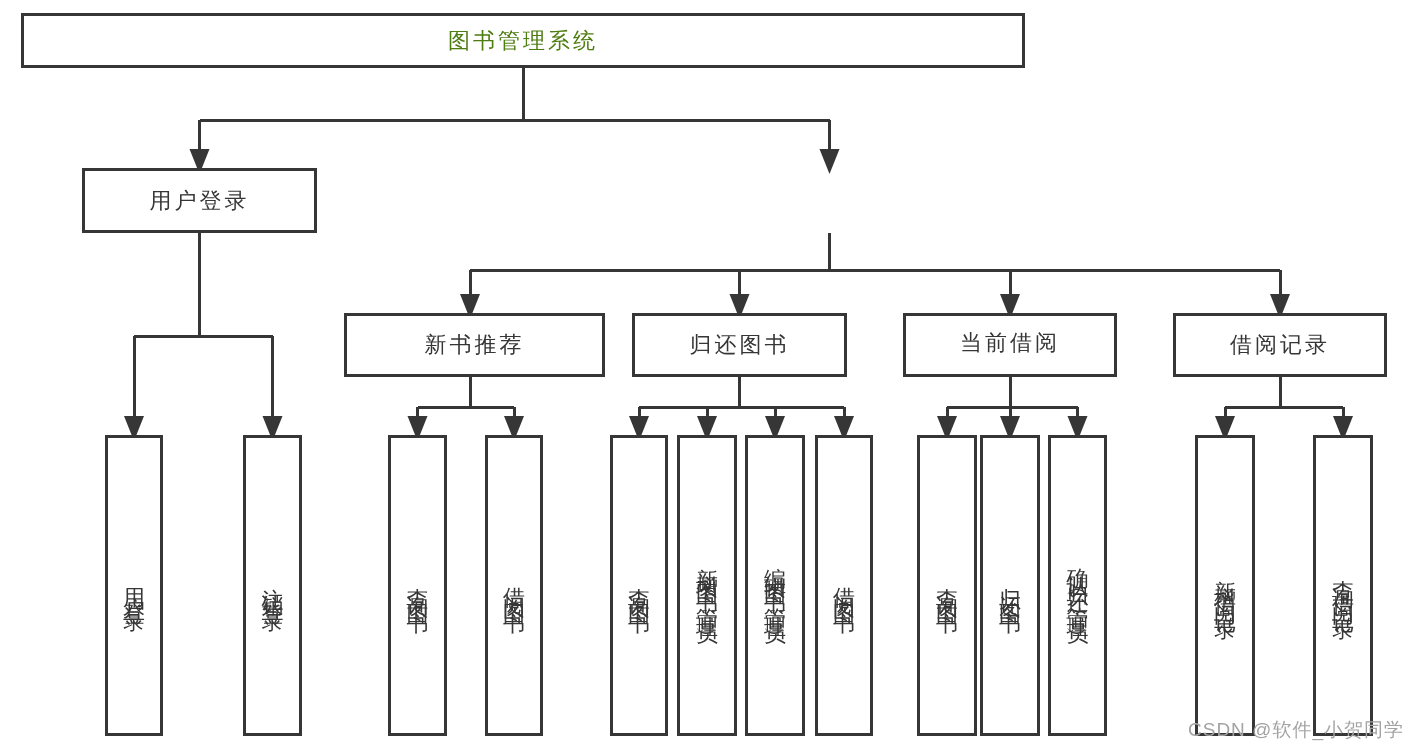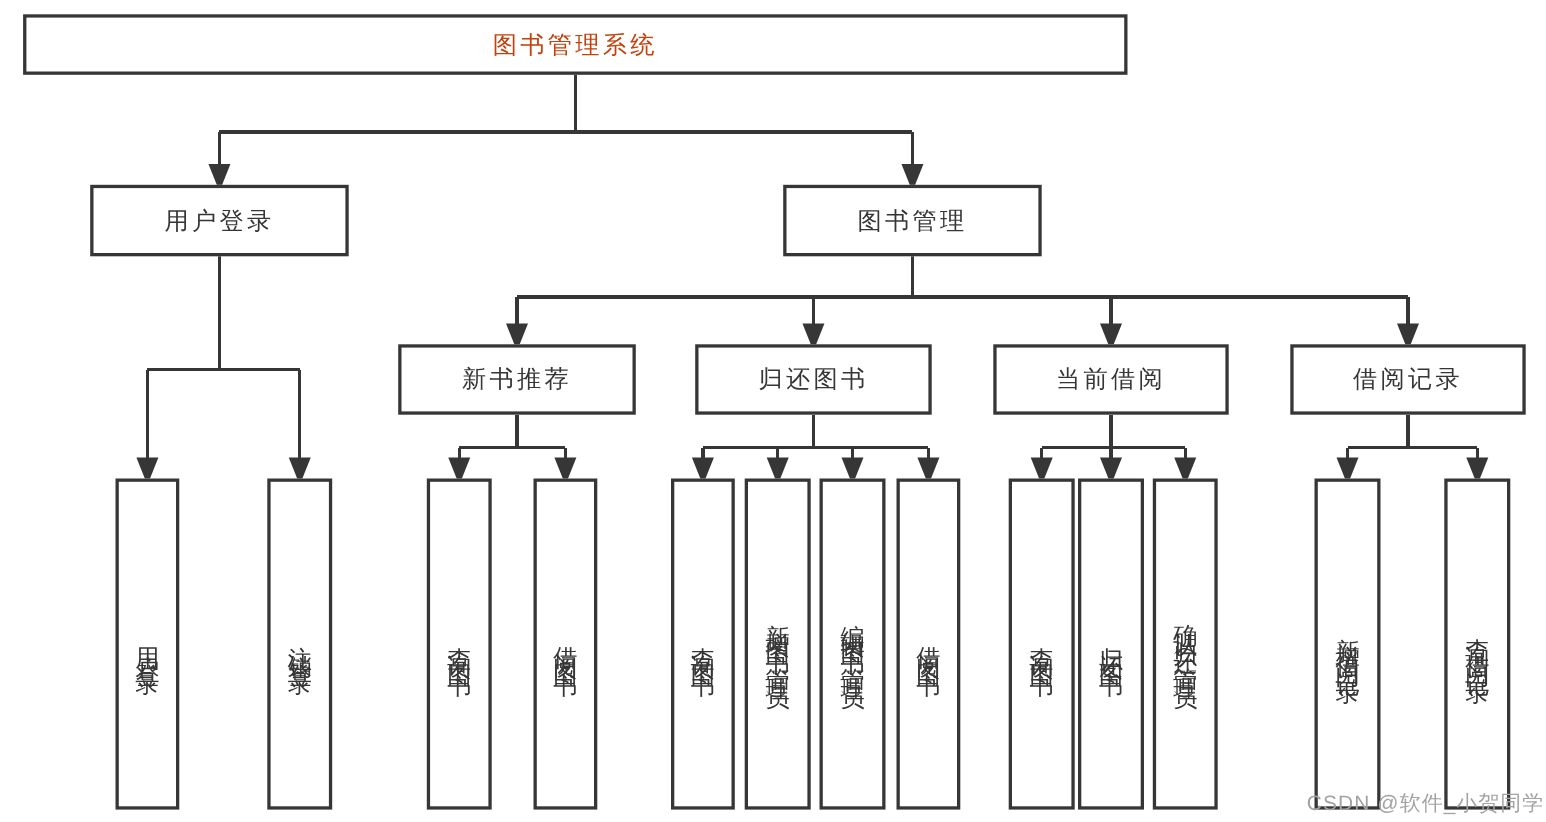--- a/index.html
+++ b/index.html
@@ -115,36 +115,33 @@
       <line x1="1077.5" y1="407" x2="1077.5" y2="419" stroke="#363636" stroke-width="3" shape-rendering="crispEdges"></line>
       <polygon points="1067.5,416 1087.5,416 1077.5,441" fill="#363636"></polygon>
       <line x1="1280" y1="377" x2="1280" y2="407" stroke="#363636" stroke-width="3" shape-rendering="crispEdges"></line>
       <line x1="1225" y1="407" x2="1343" y2="407" stroke="#363636" stroke-width="3" shape-rendering="crispEdges"></line>
       <line x1="1225" y1="407" x2="1225" y2="419" stroke="#363636" stroke-width="3" shape-rendering="crispEdges"></line>
       <polygon points="1215,416 1235,416 1225,441" fill="#363636"></polygon>
       <line x1="1343" y1="407" x2="1343" y2="419" stroke="#363636" stroke-width="3" shape-rendering="crispEdges"></line>
       <polygon points="1333,416 1353,416 1343,441" fill="#363636"></polygon>
     </svg>
   <div id="nodes">
-      <div class="node" style="left: 21px; top: 13px; width: 1004px; height: 55px; border-color: rgb(54, 54, 54); color: #c2410c;">
+      <div class="node" style="left: 21px; top: 13px; width: 1004px; height: 55px; border-color: rgb(54, 54, 54); color: #4d7c0f;">
         <span class="node-label">图书管理系统</span>
       </div>
       <div class="node" style="left: 82px; top: 168px; width: 235px; height: 65px; border-color: rgb(54, 54, 54); color: rgb(54, 54, 54);">
         <span class="node-label">用户登录</span>
       </div>
-      <div class="node" style="left: 712px; top: 168px; width: 235px; height: 65px; border-color: rgb(54, 54, 54); color: rgb(54, 54, 54);">
-        <span class="node-label">图书管理</span>
-      </div>
-      <div class="node" style="left: 362px; top: 313px; width: 216px; height: 64px; border-color: rgb(54, 54, 54); color: rgb(54, 54, 54);">
+      <div class="node" style="left: 344px; top: 313px; width: 261px; height: 64px; border-color: rgb(54, 54, 54); color: rgb(54, 54, 54);">
         <span class="node-label">新书推荐</span>
       </div>
       <div class="node" style="left: 632px; top: 313px; width: 215px; height: 64px; border-color: rgb(54, 54, 54); color: rgb(54, 54, 54);">
         <span class="node-label">归还图书</span>
       </div>
-      <div class="node" style="left: 903px; top: 313px; width: 214px; height: 64px; border-color: rgb(54, 54, 54); color: rgb(54, 54, 54);">
+      <div class="node" style="left: 903px; top: 313px; width: 214px; height: 64px; border-color: rgb(54, 54, 54); color: rgb(54, 54, 54); font-family: Liberation Mono, monospace;">
         <span class="node-label">当前借阅</span>
       </div>
       <div class="node" style="left: 1173px; top: 313px; width: 214px; height: 64px; border-color: rgb(54, 54, 54); color: rgb(54, 54, 54);">
         <span class="node-label">借阅记录</span>
       </div>
       <div class="node vertical" style="left: 105px; top: 435px; width: 58px; height: 301px; border-color: rgb(54, 54, 54); color: rgb(54, 54, 54);">
         <span class="node-label">用户登录</span>
       </div>
       <div class="node vertical" style="left: 243px; top: 435px; width: 59px; height: 301px; border-color: rgb(54, 54, 54); color: rgb(54, 54, 54);">
         <span class="node-label">注销登录</span>

